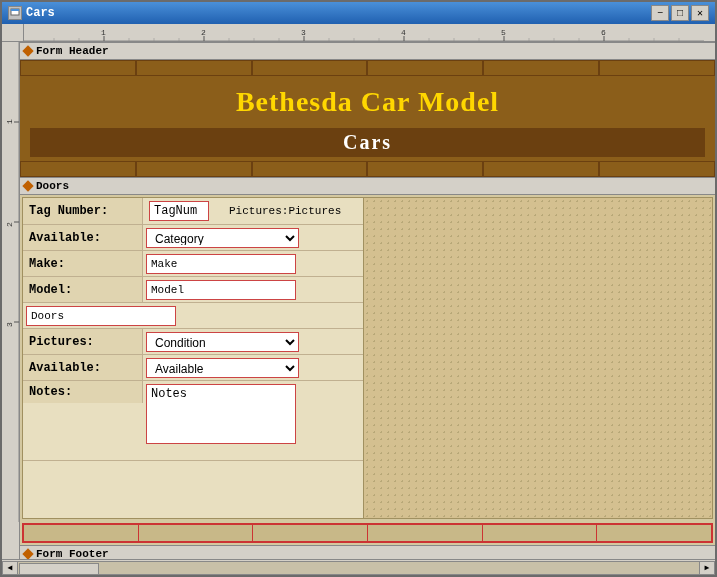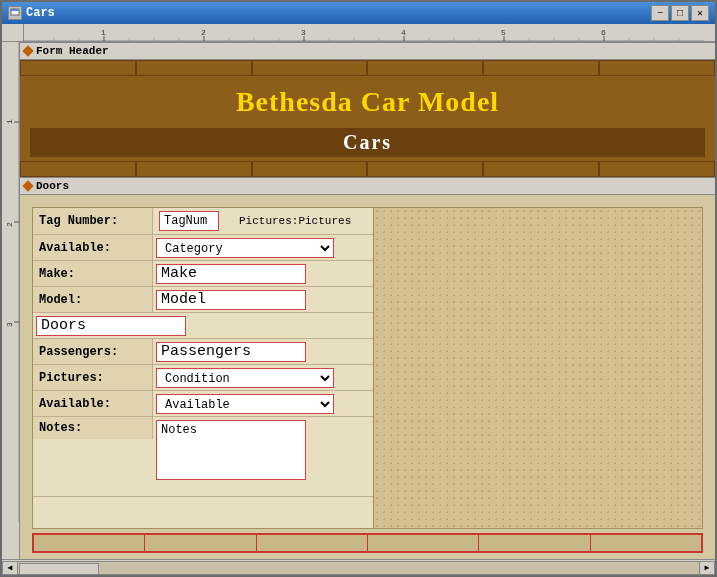--- a/index.html
+++ b/index.html
@@ -169,43 +169,43 @@
       flex: 1;
       padding: 2px 3px;
       display: flex;
       align-items: center;
     }
 
     .text-input {
       border: 1px solid #cc4444;
       background: white;
       padding: 2px 4px;
-      font-size: 15px;
+      font-size: 11px;
       font-family: 'Courier New', monospace;
       width: 150px;
       height: 20px;
     }
 
     .text-input-tag {
       border: 1px solid #cc4444;
       background: white;
       padding: 2px 4px;
       font-size: 12px;
       font-family: 'Courier New', monospace;
       width: 60px;
       height: 20px;
     }
 
     .select-input {
       border: 1px solid #cc4444;
       background: white;
       padding: 2px 4px;
       font-size: 12px;
-      font-family: Liberation Mono, monospace;
-      width: 178px;
+      font-family: Liberation Sans, sans-serif;
+      width: 153px;
       height: 20px;
       appearance: auto;
     }
 
     .textarea-input {
       border: 1px solid #cc4444;
       background: white;
       padding: 2px 4px;
       font-size: 12px;
       font-family: 'Courier New', monospace;
@@ -370,21 +370,21 @@
             <div style="flex:1; border: 1px solid #6B4010;"></div>
             <div style="flex:1; border: 1px solid #6B4010;"></div>
           </div>
         </div>
 
         <div class="section-header">
           <div class="section-diamond"></div>
           <span>Doors</span>
         </div>
 
-        <div style="background: #d4c8a0; padding: 12px;">
+        <div style="background: #d4c8a0; padding: 2px;">
           <div style="display: flex; border: 1px solid #a09060;">
 
             <div style="flex: 0 0 340px; background: #e8dfc0;">
 
               <div class="form-row">
                 <div class="form-label">Tag Number:</div>
                 <div class="tag-right">
                   <input type="text" class="text-input-tag" value="TagNum" style="">
                   <span style="font-size: 11px; margin-left: 20px;">Pictures:</span>
                   <input type="text" style="border: none; background: transparent; font-size: 11px; width: 55px; font-family: &quot;Courier New&quot;, monospace;" value="Pictures">
@@ -419,26 +419,20 @@
                   <input type="text" class="text-input" value="Model" style="">
                 </div>
               </div>
 
               <div class="form-row">
                 <div class="form-field">
                   <input type="text" class="text-input" value="Doors" style="">
                 </div>
               </div>
 
-              <div class="form-row">
-                <div class="form-label">Passengers:</div>
-                <div class="form-field">
-                  <input type="text" class="text-input" value="Passengers" style="">
-                </div>
-              </div>
 
               <div class="form-row">
                 <div class="form-label">Pictures:</div>
                 <div class="form-field">
                   <select class="select-input">
                     <option>Condition</option>
                     <option>Excellent</option>
                     <option>Good</option>
                     <option>Fair</option>
                     <option>Poor</option>

